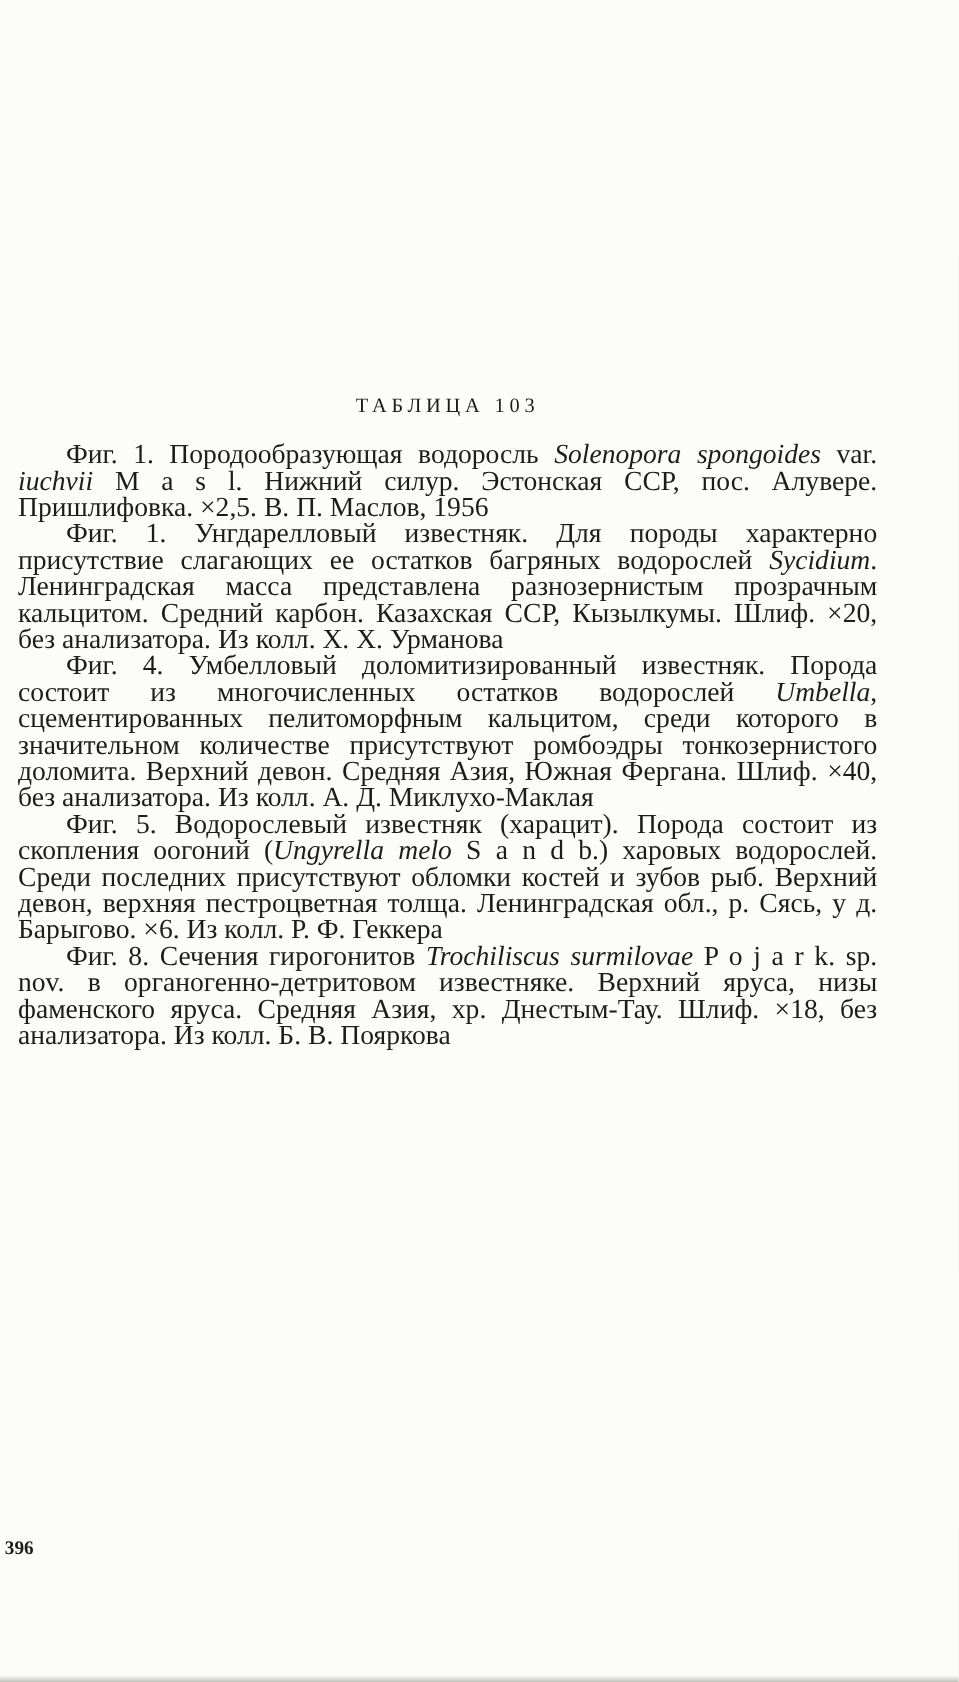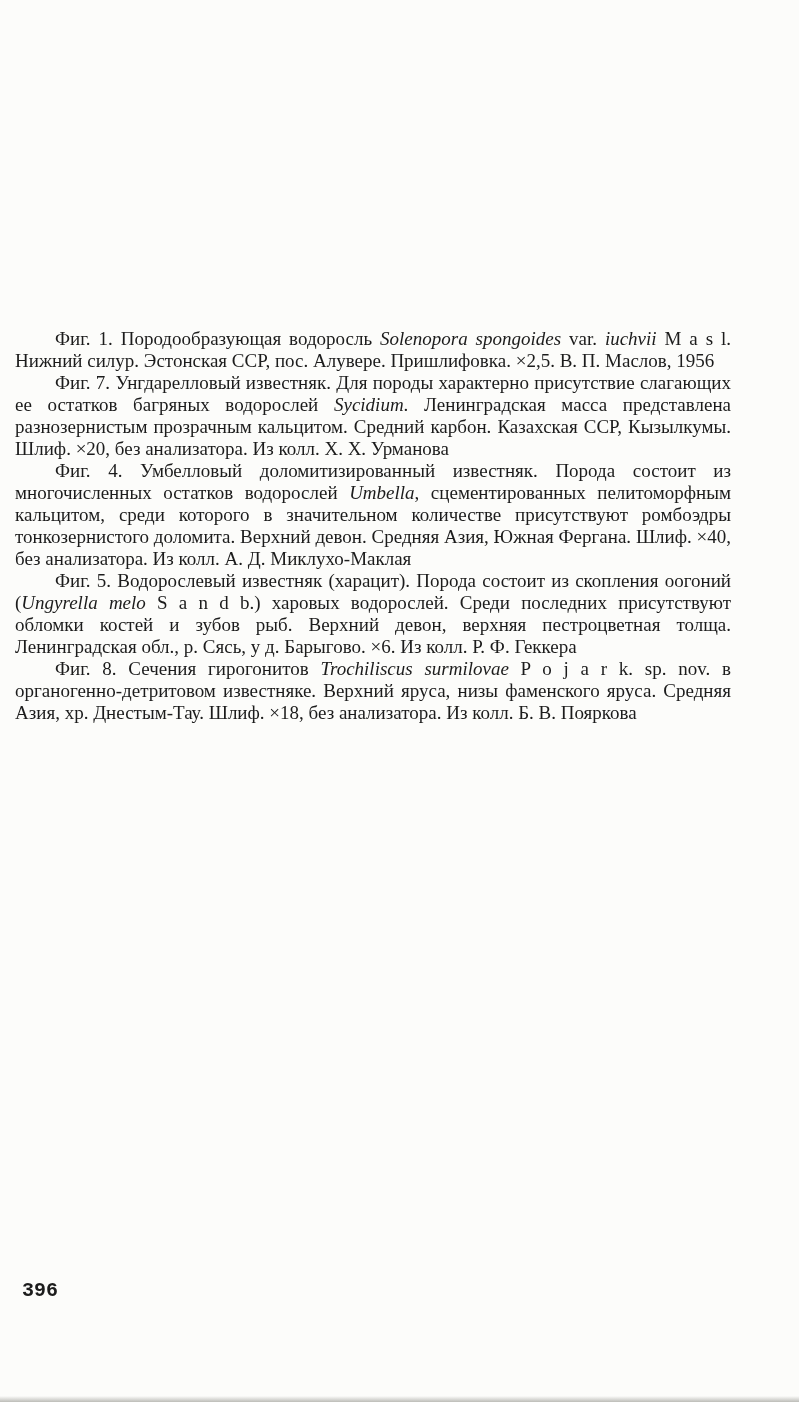--- a/index.html
+++ b/index.html
@@ -37,44 +37,44 @@
     font-size: 17px;
     letter-spacing: 4px;
     line-height: 20px;
     margin: 0 0 20px 0;
     white-space: nowrap;
   }
   .figures p.caption {
     margin: 0;
     text-indent: 40px;
     text-align: justify;
-    font-size: 19px;
+    font-size: 23px;
     line-height: 22px;
     hyphens: auto;
   }
   .ital {
     font-style: italic;
   }
   .pagenum {
     position: absolute;
-    left: 22px;
+    left: 4px;
     top: 1280px;
-    font-size: 20px;
+    font-size: 16px;
     font-weight: bold;
     line-height: 22px;
-    font-family: Liberation Mono, monospace;
   }
 </style>
 </head>
 <body>
 
 <div class="page">
   <div class="content">
+    <div class="title">ТАБЛИЦА 103</div>
     <div class="figures">
         <p class="caption"><span>Фиг. 1. Породообразующая водоросль </span><span class="ital">Solenopora spongoides</span><span> var. </span><span class="ital">iuchvii</span><span> M a s l. Нижний силур. Эстонская ССР, пос. Алувере. Пришлифовка. ×2,5. В. П. Маслов, 1956</span></p>
-        <p class="caption"><span>Фиг. 7. Унгдарелловый известняк. Для породы характерно присутствие слагающих ее остатков багряных водорослей </span><span class="ital">Sycidium</span><span>. Ленинградская масса представлена разнозернистым прозрачным кальцитом. Средний карбон. Казахская ССР, Кызылкумы. Шлиф. ×20, без анализатора. Из колл. Х. Х. Урманова</span></p>
+        <p class="caption"><span>Фиг. 1. Унгдарелловый известняк. Для породы характерно присутствие слагающих ее остатков багряных водорослей </span><span class="ital">Sycidium</span><span>. Ленинградская масса представлена разнозернистым прозрачным кальцитом. Средний карбон. Казахская ССР, Кызылкумы. Шлиф. ×20, без анализатора. Из колл. Х. Х. Урманова</span></p>
         <p class="caption"><span>Фиг. 4. Умбелловый доломитизированный известняк. Порода состоит из многочисленных остатков водорослей </span><span class="ital">Umbella</span><span>, сцементированных пелитоморфным кальцитом, среди которого в значительном количестве присутствуют ромбоэдры тонкозернистого доломита. Верхний девон. Средняя Азия, Южная Фергана. Шлиф. ×40, без анализатора. Из колл. А. Д. Миклухо-Маклая</span></p>
         <p class="caption"><span>Фиг. 5. Водорослевый известняк (харацит). Порода состоит из скопления оогоний (</span><span class="ital">Ungyrella melo</span><span> S a n d b.) харовых водорослей. Среди последних присутствуют обломки костей и зубов рыб. Верхний девон, верхняя пестроцветная толща. Ленинградская обл., р. Сясь, у д. Барыгово. ×6. Из колл. Р. Ф. Геккера</span></p>
         <p class="caption"><span>Фиг. 8. Сечения гирогонитов </span><span class="ital">Trochiliscus surmilovae</span><span> P o j a r k. sp. nov. в органогенно-детритовом известняке. Верхний яруса, низы фаменского яруса. Средняя Азия, хр. Днестым-Тау. Шлиф. ×18, без анализатора. Из колл. Б. В. Пояркова</span></p>
       </div>
   </div>
   <div class="pagenum">396</div>
 </div>
 
 </body></html>

